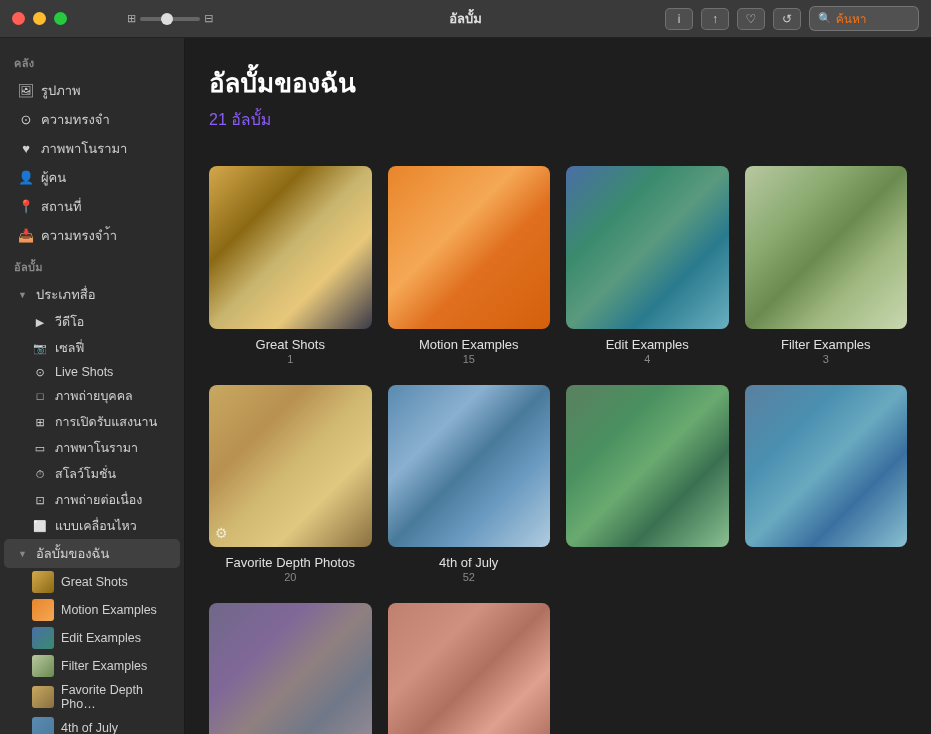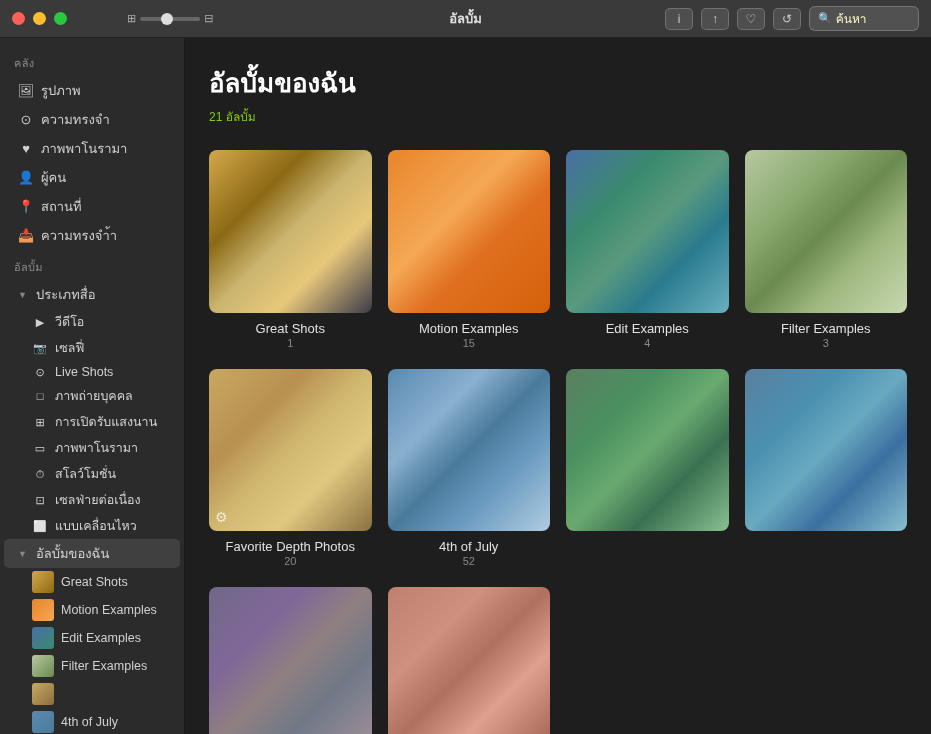--- a/index.html
+++ b/index.html
@@ -118,21 +118,21 @@
       background: #2b2b2b;
       border-right: 1px solid #1a1a1a;
       overflow-y: auto;
       flex-shrink: 0;
       padding: 8px 0;
     }
 
     .sidebar-section-label {
       color: #888;
       font-size: 11px;
-      font-weight: 400;
+      font-weight: 700;
       padding: 8px 14px 4px 14px;
       letter-spacing: 0.3px;
     }
 
     .sidebar-item {
       display: flex;
       align-items: center;
       gap: 7px;
       padding: 4px 14px;
       color: #d0d0d0;
@@ -195,23 +195,23 @@
     }
 
     .content-title {
       color: #ffffff;
       font-size: 26px;
       font-weight: 700;
       margin-bottom: 4px;
     }
 
     .content-subtitle {
-      color: #84cc16;
-      font-size: 12px;
-      margin-bottom: 24px;
+      color: #8b5cf6;
+      font-size: 16px;
+      margin-bottom: 34px;
     }
 
     .album-grid {
       display: grid;
       grid-template-columns: repeat(4, 1fr);
       gap: 20px 16px;
     }
 
     .album-item {
       display: flex;
@@ -305,21 +305,21 @@
   <div class="titlebar-center">
     <span>อัลบั้ม</span>
   </div>
   <div class="titlebar-right">
     <div class="toolbar-btn">ℹ</div>
     <div class="toolbar-btn">↑</div>
     <div class="toolbar-btn">♡</div>
     <div class="toolbar-btn">↺</div>
     <div class="search-box">
       <span style="font-size:11px;">🔍</span>
-      <span style="color:#fef9c3; font-size:12px;">ค้นหา</span>
+      <span style="color:#f97316; font-size:12px;">ค้นหา</span>
     </div>
   </div>
 </div>
 
 <div class="main-layout">
 
   <div class="sidebar">
     <div class="sidebar-section-label">คลัง</div>
 
     <div class="sidebar-item">
@@ -376,21 +376,21 @@
     <div class="sidebar-sub-item">
       <span class="sidebar-icon" style="font-size:11px;">▭</span>
       <span>ภาพพาโนรามา</span>
     </div>
     <div class="sidebar-sub-item">
       <span class="sidebar-icon" style="font-size:11px;">⏱</span>
       <span>สโลว์โมชั่น</span>
     </div>
     <div class="sidebar-sub-item">
       <span class="sidebar-icon" style="font-size:11px;">⊡</span>
-      <span>เซลฟ่ายต่อเนื่อง</span>
+      <span>ภาพถ่ายต่อเนื่อง</span>
     </div>
     <div class="sidebar-sub-item">
       <span class="sidebar-icon" style="font-size:11px;">⬜</span>
       <span>แบบเคลื่อนไหว</span>
     </div>
 
     <div class="sidebar-item active-parent">
       <span class="collapse-arrow">▼</span>
       <span>อัลบั้มของฉัน</span>
     </div>
@@ -416,20 +416,21 @@
     <div class="sidebar-sub-item">
       <div class="sidebar-sub-thumb">
         <div class="thumb-placeholder st-filter"></div>
       </div>
       <span>Filter Examples</span>
     </div>
     <div class="sidebar-sub-item">
       <div class="sidebar-sub-thumb">
         <div class="thumb-placeholder st-depth"></div>
       </div>
+      <span>Favorite Depth Pho…</span>
     </div>
     <div class="sidebar-sub-item">
       <div class="sidebar-sub-thumb">
         <div class="thumb-placeholder st-july"></div>
       </div>
       <span>4th of July</span>
     </div>
 
   </div>
 

